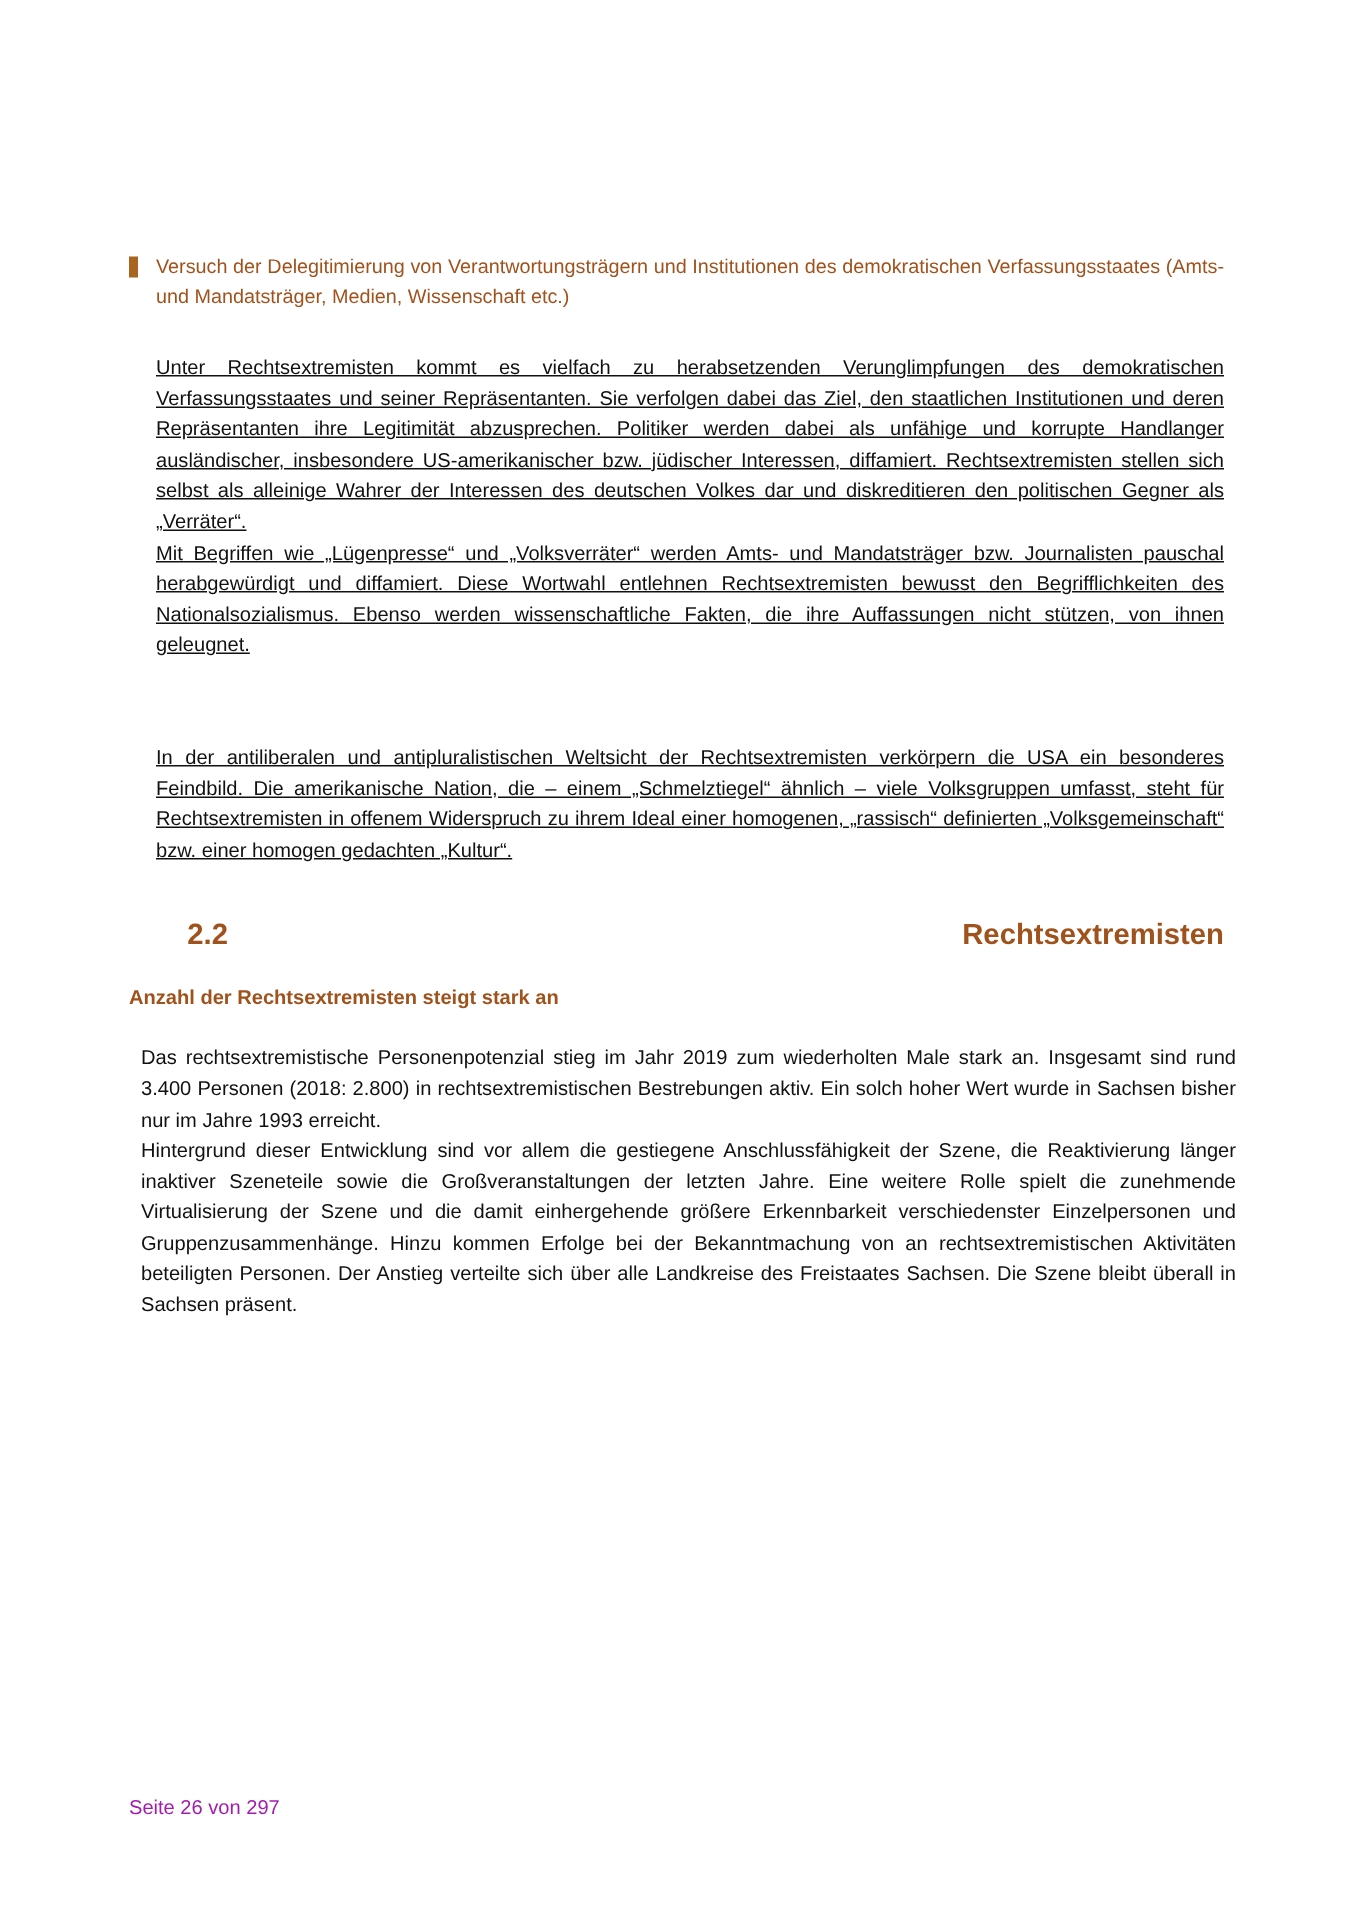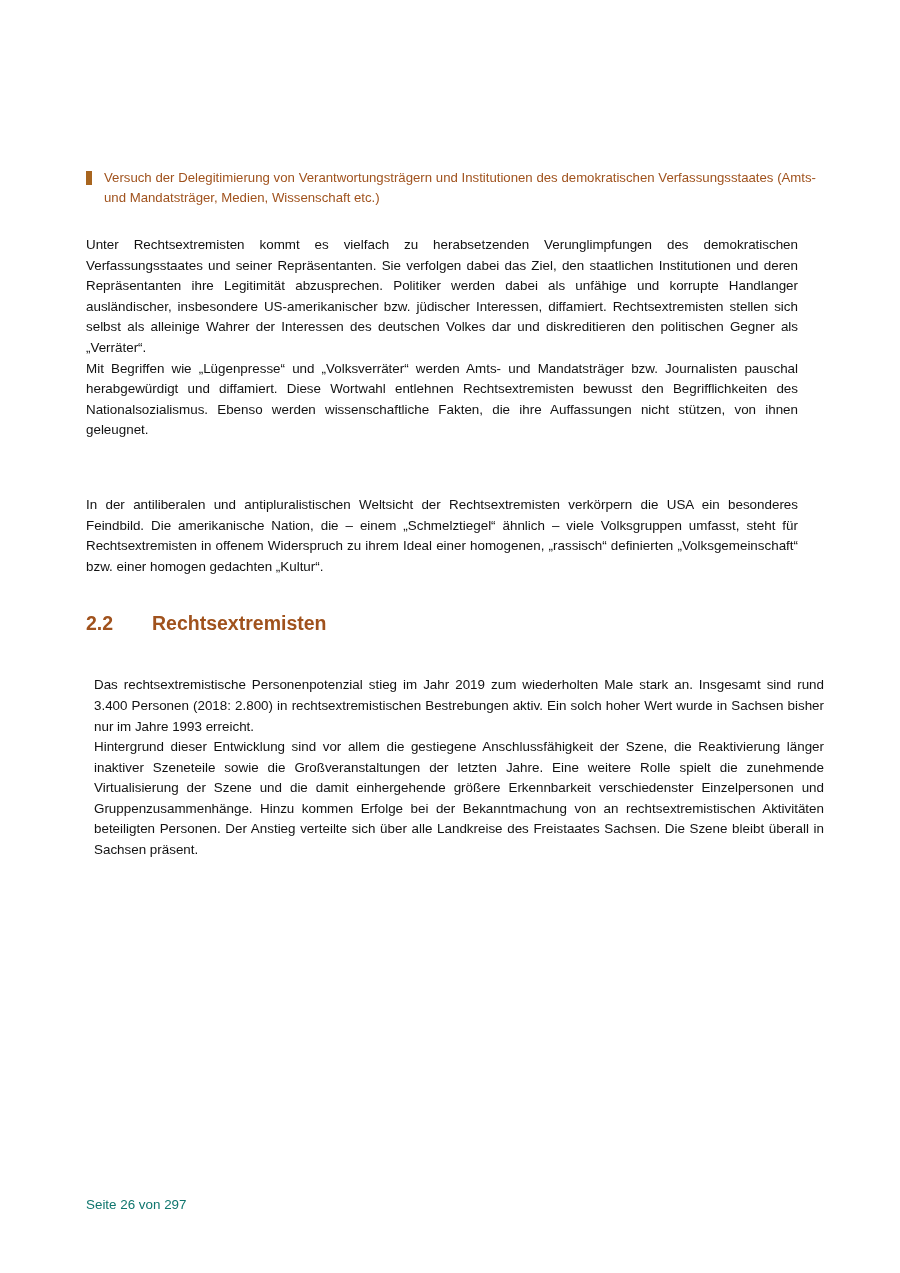--- a/index.html
+++ b/index.html
@@ -63,40 +63,43 @@
   
   .body-par {
     font-size: 13.4px;
     line-height: 20.6px;
     text-align: justify;
     text-align-last: left;
     color: #111111;
     margin: 0;
   }
   .indented {
+    margin-left: 18px;
     width: 712px;
+    text-decoration: underline;
   }
   .full {
     margin-left: 8px;
     width: 730px;
   }
 
   .gap-sm  { height: 14px; }
   .gap-md  { height: 20px; }
   .gap-lg  { height: 28px; }
   .gap-xl  { height: 34px; }
 
   
   .section-heading {
     color: #a0521d;
     font-weight: bold;
     font-size: 19.5px;
     line-height: 24px;
     display: flex;
     align-items: baseline;
+    text-align: right;
   }
   .section-heading .num {
     width: 66px;
     flex: 0 0 66px;
   }
   .section-heading .title { flex: 1; }
 
   .sub-heading {
     color: #a0521d;
     font-weight: bold;
@@ -104,21 +107,21 @@
     line-height: 20px;
   }
 
   
   .footer {
     position: absolute;
     left: 86px;
     top: 1196px;
     font-size: 13.4px;
     line-height: 18px;
-    color: #0f766e;
+    color: #a21caf;
   }
 </style>
 </head>
 <body>
 
 <div class="page">
 
   <div class="content">
 
     <div class="bullet-heading justified">
@@ -141,20 +144,21 @@
 
     <div class="gap-xl"></div>
 
     <div class="section-heading">
       <span class="num">2.2</span>
       <span class="title">Rechtsextremisten</span>
     </div>
 
     <div class="gap-md"></div>
 
+    <div class="sub-heading">Anzahl der Rechtsextremisten steigt stark an</div>
 
     <div class="gap-md"></div>
 
     <p class="body-par full">Das rechtsextremistische Personenpotenzial stieg im Jahr 2019 zum wiederholten Male stark an. Insgesamt sind rund 3.400 Personen (2018: 2.800) in rechtsextremistischen Bestrebungen aktiv. Ein solch hoher Wert wurde in Sachsen bisher nur im Jahre 1993 erreicht.</p>
 
     <p class="body-par full">Hintergrund dieser Entwicklung sind vor allem die gestiegene Anschlussfähigkeit der Szene, die Reaktivierung länger inaktiver Szeneteile sowie die Großveranstaltungen der letzten Jahre. Eine weitere Rolle spielt die zunehmende Virtualisierung der Szene und die damit einhergehende größere Erkennbarkeit verschiedenster Einzelpersonen und Gruppenzusammenhänge. Hinzu kommen Erfolge bei der Bekanntmachung von an rechtsextremistischen Aktivitäten beteiligten Personen. Der Anstieg verteilte sich über alle Landkreise des Freistaates Sachsen. Die Szene bleibt überall in Sachsen präsent.</p>
 
     <div class="gap-sm"></div>
 
 

